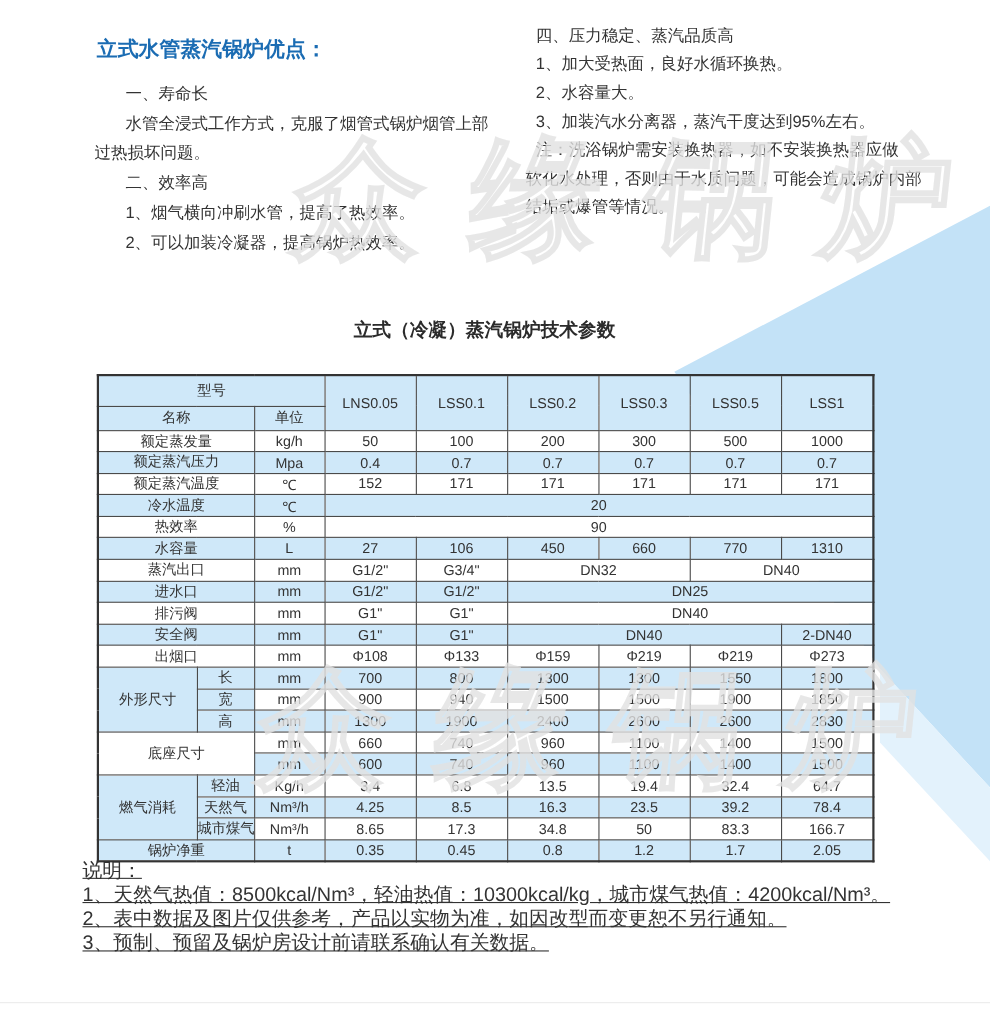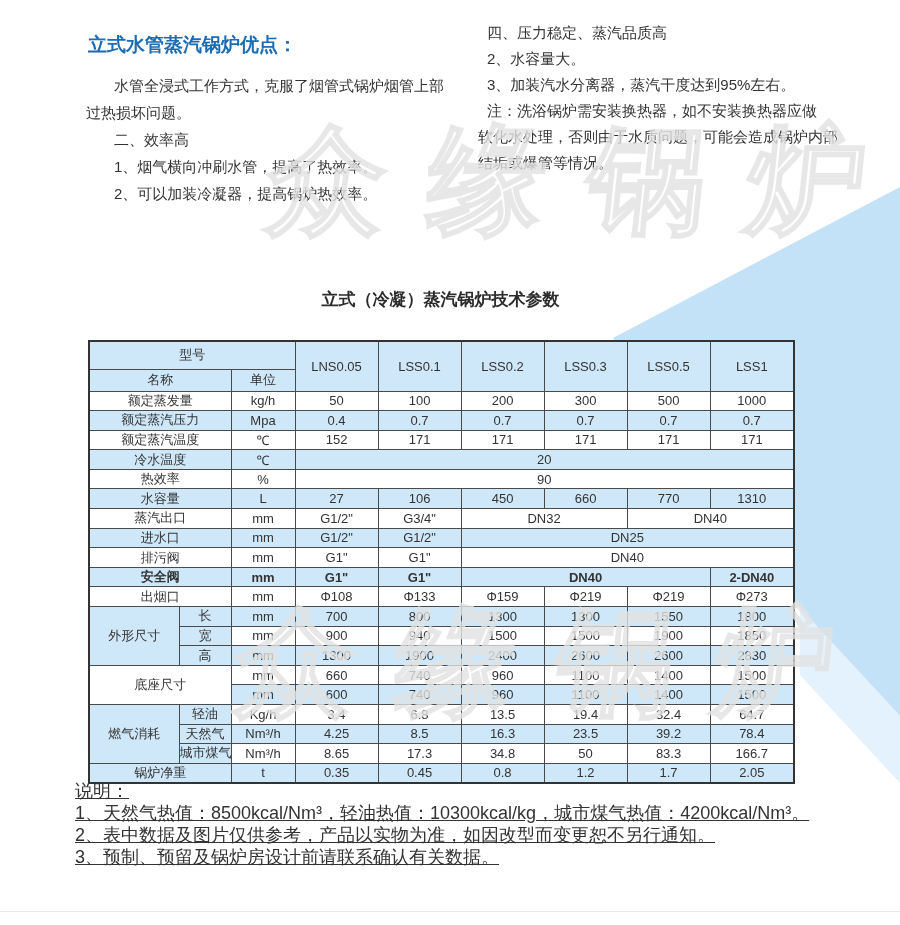--- a/index.html
+++ b/index.html
@@ -45,29 +45,31 @@
     <polygon points="613,338 900,187 900,716 800,608" fill="#c3e2f7"></polygon>
     <polygon points="800,608 900,716 900,783 800,675" fill="#e3f2fc"></polygon>
   </svg>
 
   <div class="watermark wm1">众缘锅炉</div>
   <div class="watermark wm2">众缘锅炉</div>
 
   <div class="adv-heading">立式水管蒸汽锅炉优点：</div>
 
   <div class="text-col col-left">
+      <div class="line ind">一、寿命长</div>
       <div class="line ind">水管全浸式工作方式，克服了烟管式锅炉烟管上部</div>
       <div class="line">过热损坏问题。</div>
       <div class="line ind">二、效率高</div>
       <div class="line ind">1、烟气横向冲刷水管，提高了热效率。</div>
       <div class="line ind">2、可以加装冷凝器，提高锅炉热效率。</div>
     </div>
 
   <div class="text-col col-right">
       <div class="line ind">四、压力稳定、蒸汽品质高</div>
+      <div class="line ind">1、加大受热面，良好水循环换热。</div>
       <div class="line ind">2、水容量大。</div>
       <div class="line ind">3、加装汽水分离器，蒸汽干度达到95%左右。</div>
       <div class="line ind">注：洗浴锅炉需安装换热器，如不安装换热器应做</div>
       <div class="line">软化水处理，否则由于水质问题，可能会造成锅炉内部</div>
       <div class="line">结垢或爆管等情况。</div>
     </div>
 
   <div class="table-title">立式（冷凝）蒸汽锅炉技术参数</div>
 
   <table class="spec-table">
@@ -161,21 +163,21 @@
           <td class="b">G1/2"</td>
           <td colspan="4" class="b">DN25</td>
         </tr>
         <tr style="height: 19.6px;">
           <td colspan="2" class="w">排污阀</td>
           <td class="w">mm</td>
           <td class="w">G1"</td>
           <td class="w">G1"</td>
           <td colspan="4" class="w">DN40</td>
         </tr>
-        <tr style="height: 19.6px; font-weight: bold;">
+        <tr style="height: 19.6px;">
           <td colspan="2" class="b">安全阀</td>
           <td class="b">mm</td>
           <td class="b">G1"</td>
           <td class="b">G1"</td>
           <td colspan="3" class="b">DN40</td>
           <td class="b">2-DN40</td>
         </tr>
         <tr style="height: 19.6px;">
           <td colspan="2" class="w">出烟口</td>
           <td class="w">mm</td>

